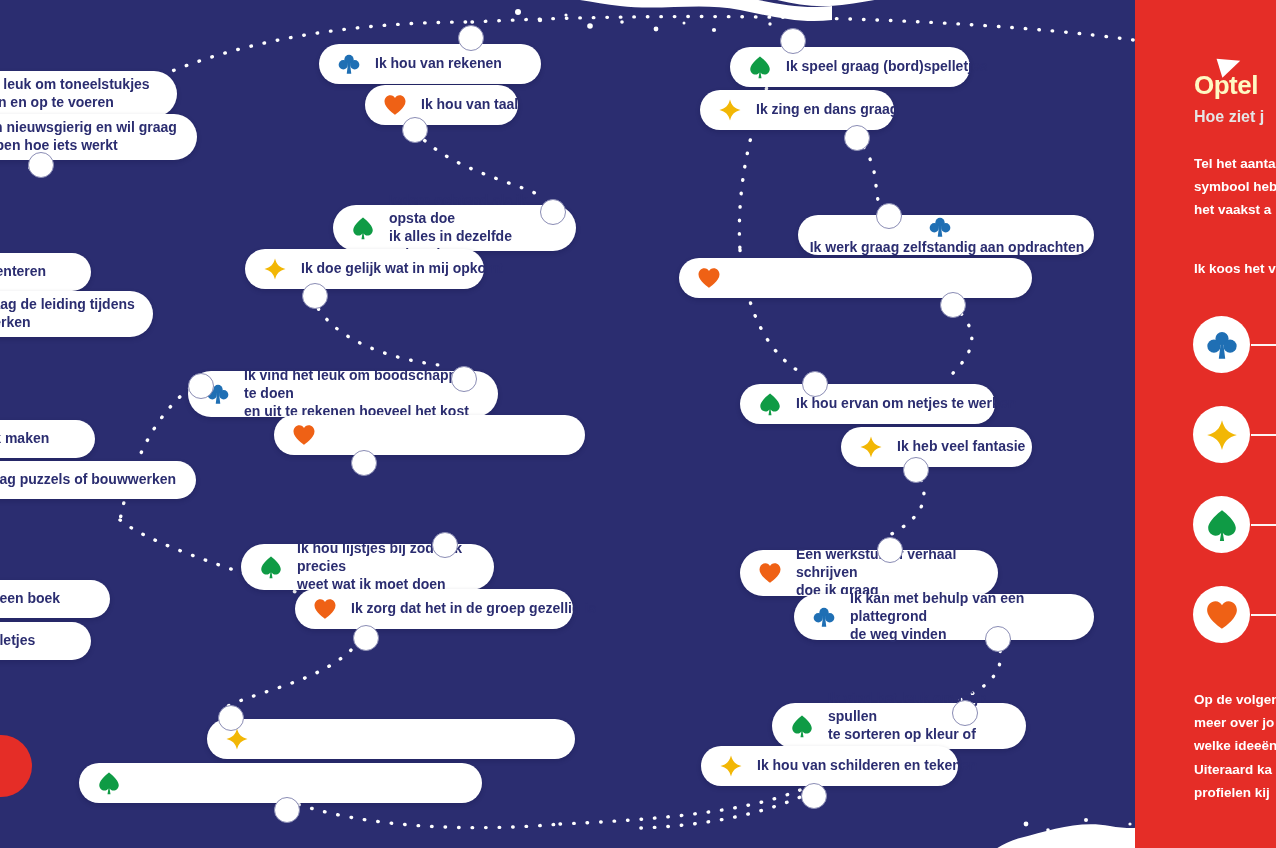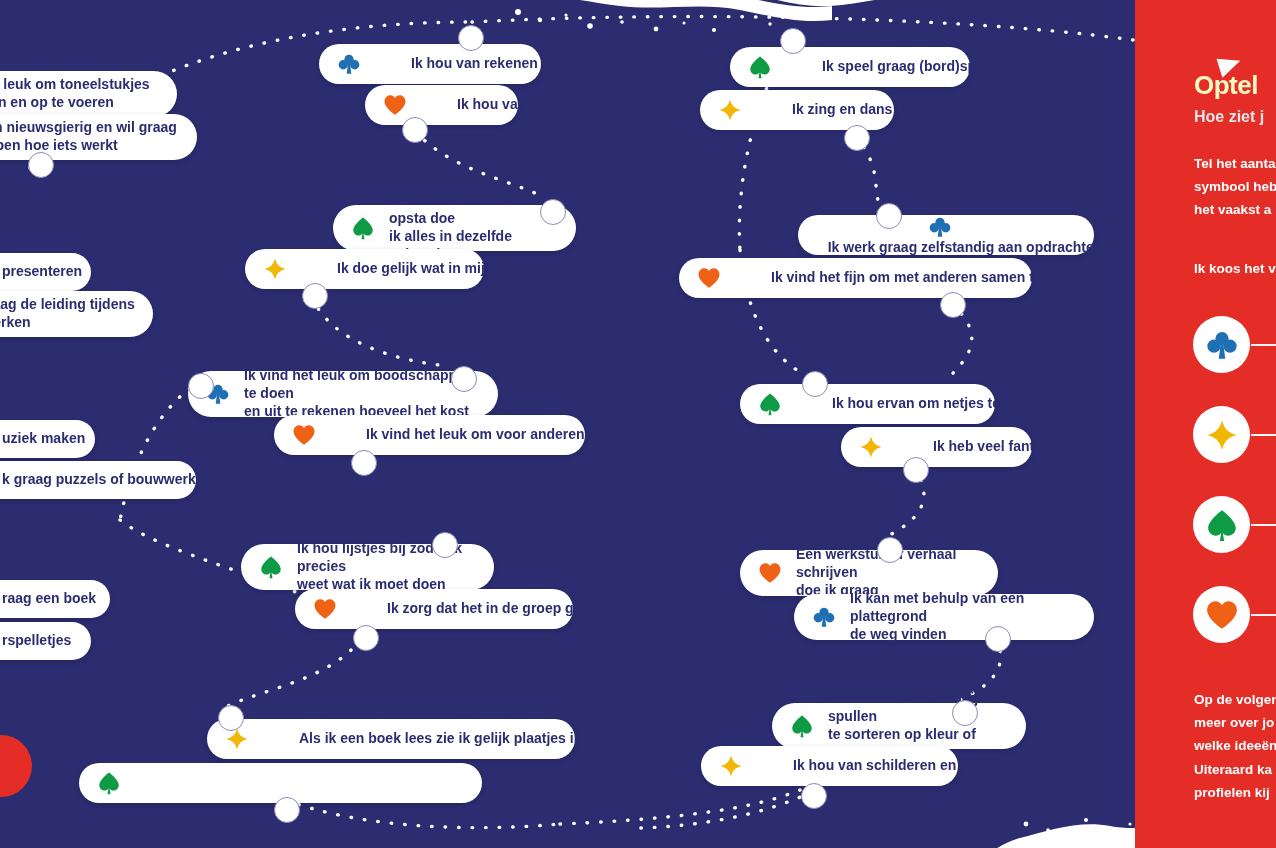--- a/index.html
+++ b/index.html
@@ -65,21 +65,21 @@
     position:absolute;background:#ffffff;border-radius:999px;
     display:flex;align-items:center;
     box-shadow:0 2px 5px rgba(10,12,50,.20);
     box-sizing:border-box;
   }
   .pill .sym{flex:0 0 auto;display:flex;align-items:center;justify-content:center;}
   .pill .txt{
     color:#2b2d70;font-size:14px;font-weight:bold;line-height:1.28;
     white-space:pre-line;
   }
-  .pill.one .txt{white-space:nowrap;margin-left:36px;}
+  .pill.one .txt{white-space:nowrap;}
 
   
   .knob{
     position:absolute;width:26px;height:26px;border-radius:50%;
     background:#ffffff;border:1.5px solid #8a8cb4;box-sizing:border-box;
   }
 
   
   #red-dot{
     position:absolute;left:-30px;top:735px;width:62px;height:62px;border-radius:50%;
@@ -191,21 +191,20 @@
         </span>
         <span class="txt">Ik vind het leuk om boodschappen te doen
 en uit te rekenen hoeveel het kost</span>
       </div>
       <div class="pill one" style="left: 274px; top: 415px; width: 311px; height: 40px; padding-left: 18px; padding-right: 16px;">
         <span class="sym" style="margin-right: 14px;">
           <svg width="24" height="24" viewBox="0 0 32 32">
             <path d="M16 29 C16 29 2 20 2 11.4 C2 6.5 5.6 3 9.8 3 C12.6 3 15 4.6 16 6.8 C17 4.6 19.4 3 22.2 3 C26.4 3 30 6.5 30 11.4 C30 20 16 29 16 29 Z" fill="#ef6115"></path>
           </svg>
         </span>
-        <span class="txt">Ik vind het leuk om voor anderen te zorgen</span>
       </div>
       <div class="pill" style="left: 241px; top: 544px; width: 253px; height: 46px; padding-left: 18px; padding-right: 16px;">
         <span class="sym" style="margin-right: 14px;">
           <svg width="24" height="24" viewBox="0 0 32 32">
             <path d="M16 2 C16 2 3 11.5 3 18.6 C3 23 6.3 26 10 26 C12.3 26 14.2 24.9 15.2 23.2 L14 31 h4 l-1.2-7.8 C17.8 24.9 19.7 26 22 26 C25.7 26 29 23 29 18.6 C29 11.5 16 2 16 2 Z" fill="#0f9b45"></path>
           </svg>
         </span>
         <span class="txt">Ik hou lijstjes bij zodat ik precies
 weet wat ik moet doen</span>
       </div>
@@ -216,21 +215,20 @@
           </svg>
         </span>
         <span class="txt">Ik zorg dat het in de groep gezellig is</span>
       </div>
       <div class="pill one" style="left: 207px; top: 719px; width: 368px; height: 40px; padding-left: 18px; padding-right: 16px;">
         <span class="sym" style="margin-right: 14px;">
           <svg width="24" height="24" viewBox="0 0 32 32">
             <path d="M16 2 C18 10 22 14 30 16 C22 18 18 22 16 30 C14 22 10 18 2 16 C10 14 14 10 16 2 Z" fill="#f2b705"></path>
           </svg>
         </span>
-        <span class="txt">Als ik een boek lees zie ik gelijk plaatjes in mijn hoofd</span>
       </div>
       <div class="pill one" style="left: 79px; top: 763px; width: 403px; height: 40px; padding-left: 18px; padding-right: 16px;">
         <span class="sym" style="margin-right: 14px;">
           <svg width="24" height="24" viewBox="0 0 32 32">
             <path d="M16 2 C16 2 3 11.5 3 18.6 C3 23 6.3 26 10 26 C12.3 26 14.2 24.9 15.2 23.2 L14 31 h4 l-1.2-7.8 C17.8 24.9 19.7 26 22 26 C25.7 26 29 23 29 18.6 C29 11.5 16 2 16 2 Z" fill="#0f9b45"></path>
           </svg>
         </span>
       </div>
       <div class="pill one" style="left: 730px; top: 47px; width: 240px; height: 40px; padding-left: 18px; padding-right: 16px;">
         <span class="sym" style="margin-right: 14px;">
@@ -258,21 +256,20 @@
           </svg>
         </span>
         <span class="txt">Ik werk graag zelfstandig aan opdrachten</span>
       </div>
       <div class="pill one" style="left: 679px; top: 258px; width: 353px; height: 40px; padding-left: 18px; padding-right: 16px;">
         <span class="sym" style="margin-right: 14px;">
           <svg width="24" height="24" viewBox="0 0 32 32">
             <path d="M16 29 C16 29 2 20 2 11.4 C2 6.5 5.6 3 9.8 3 C12.6 3 15 4.6 16 6.8 C17 4.6 19.4 3 22.2 3 C26.4 3 30 6.5 30 11.4 C30 20 16 29 16 29 Z" fill="#ef6115"></path>
           </svg>
         </span>
-        <span class="txt">Ik vind het fijn om met anderen samen te werken</span>
       </div>
       <div class="pill one" style="left: 740px; top: 384px; width: 255px; height: 40px; padding-left: 18px; padding-right: 16px;">
         <span class="sym" style="margin-right: 14px;">
           <svg width="24" height="24" viewBox="0 0 32 32">
             <path d="M16 2 C16 2 3 11.5 3 18.6 C3 23 6.3 26 10 26 C12.3 26 14.2 24.9 15.2 23.2 L14 31 h4 l-1.2-7.8 C17.8 24.9 19.7 26 22 26 C25.7 26 29 23 29 18.6 C29 11.5 16 2 16 2 Z" fill="#0f9b45"></path>
           </svg>
         </span>
         <span class="txt">Ik hou ervan om netjes te werken</span>
       </div>
       <div class="pill one" style="left: 841px; top: 427px; width: 191px; height: 40px; padding-left: 18px; padding-right: 16px;">

